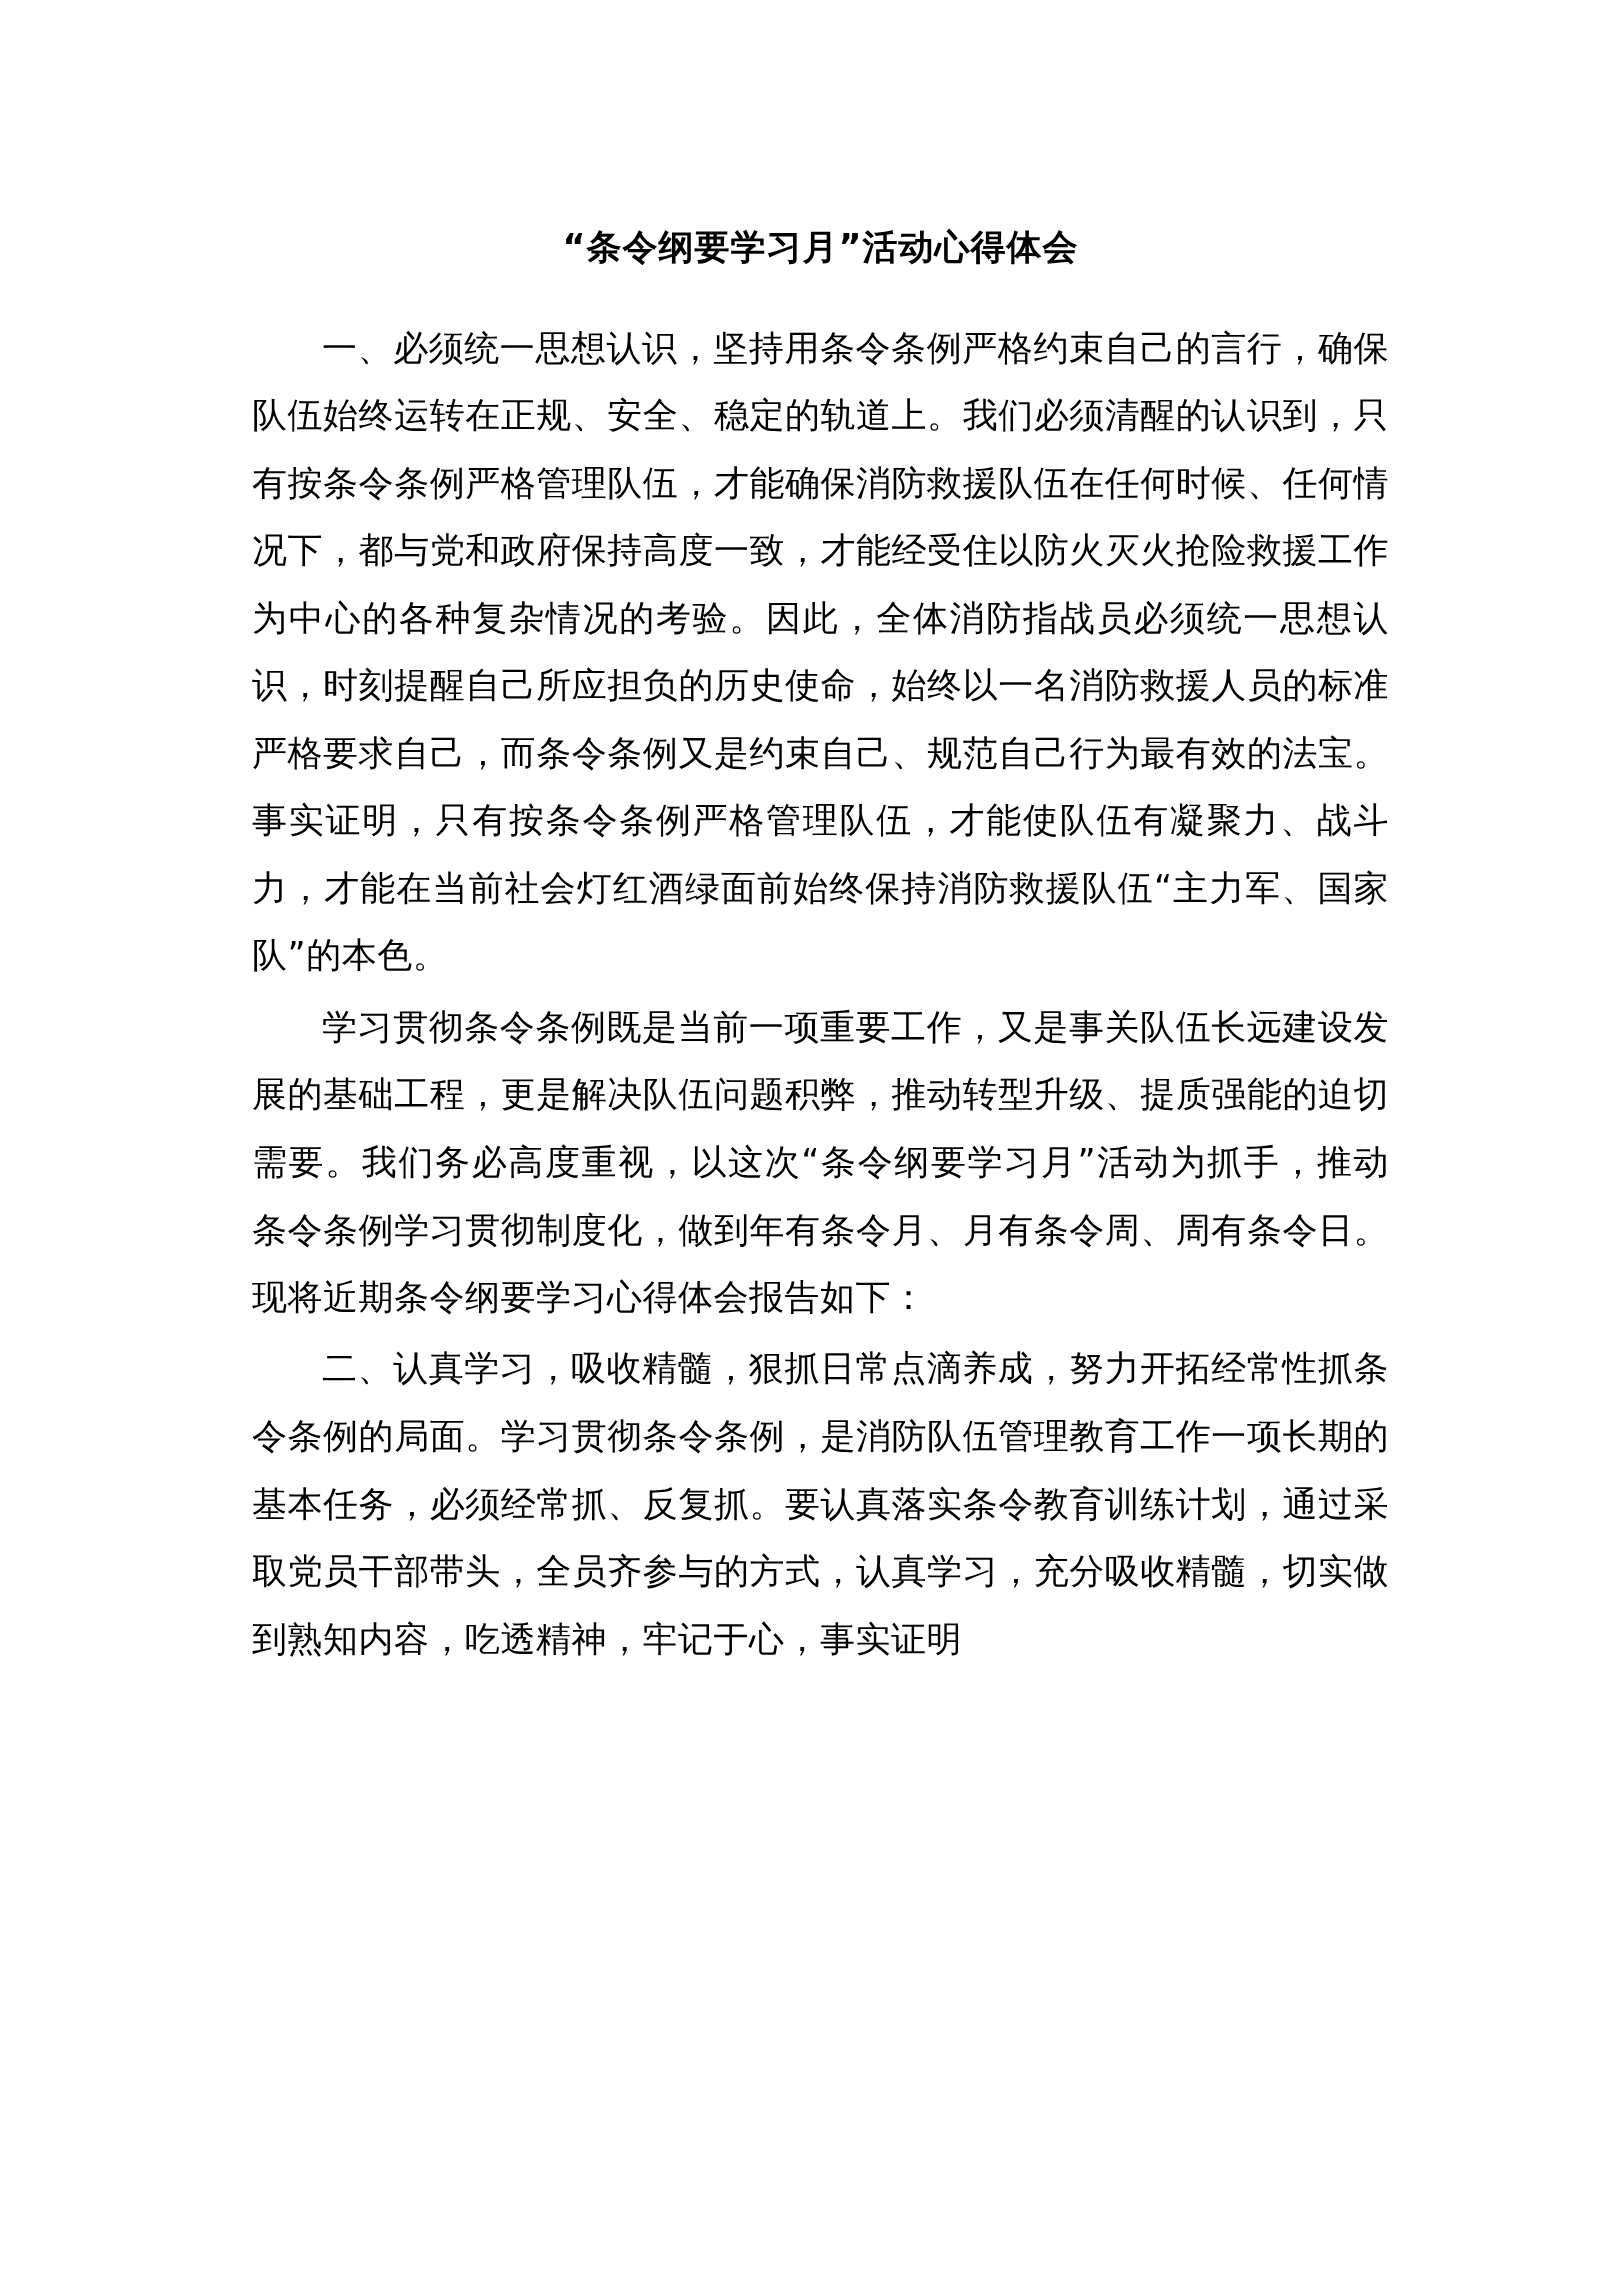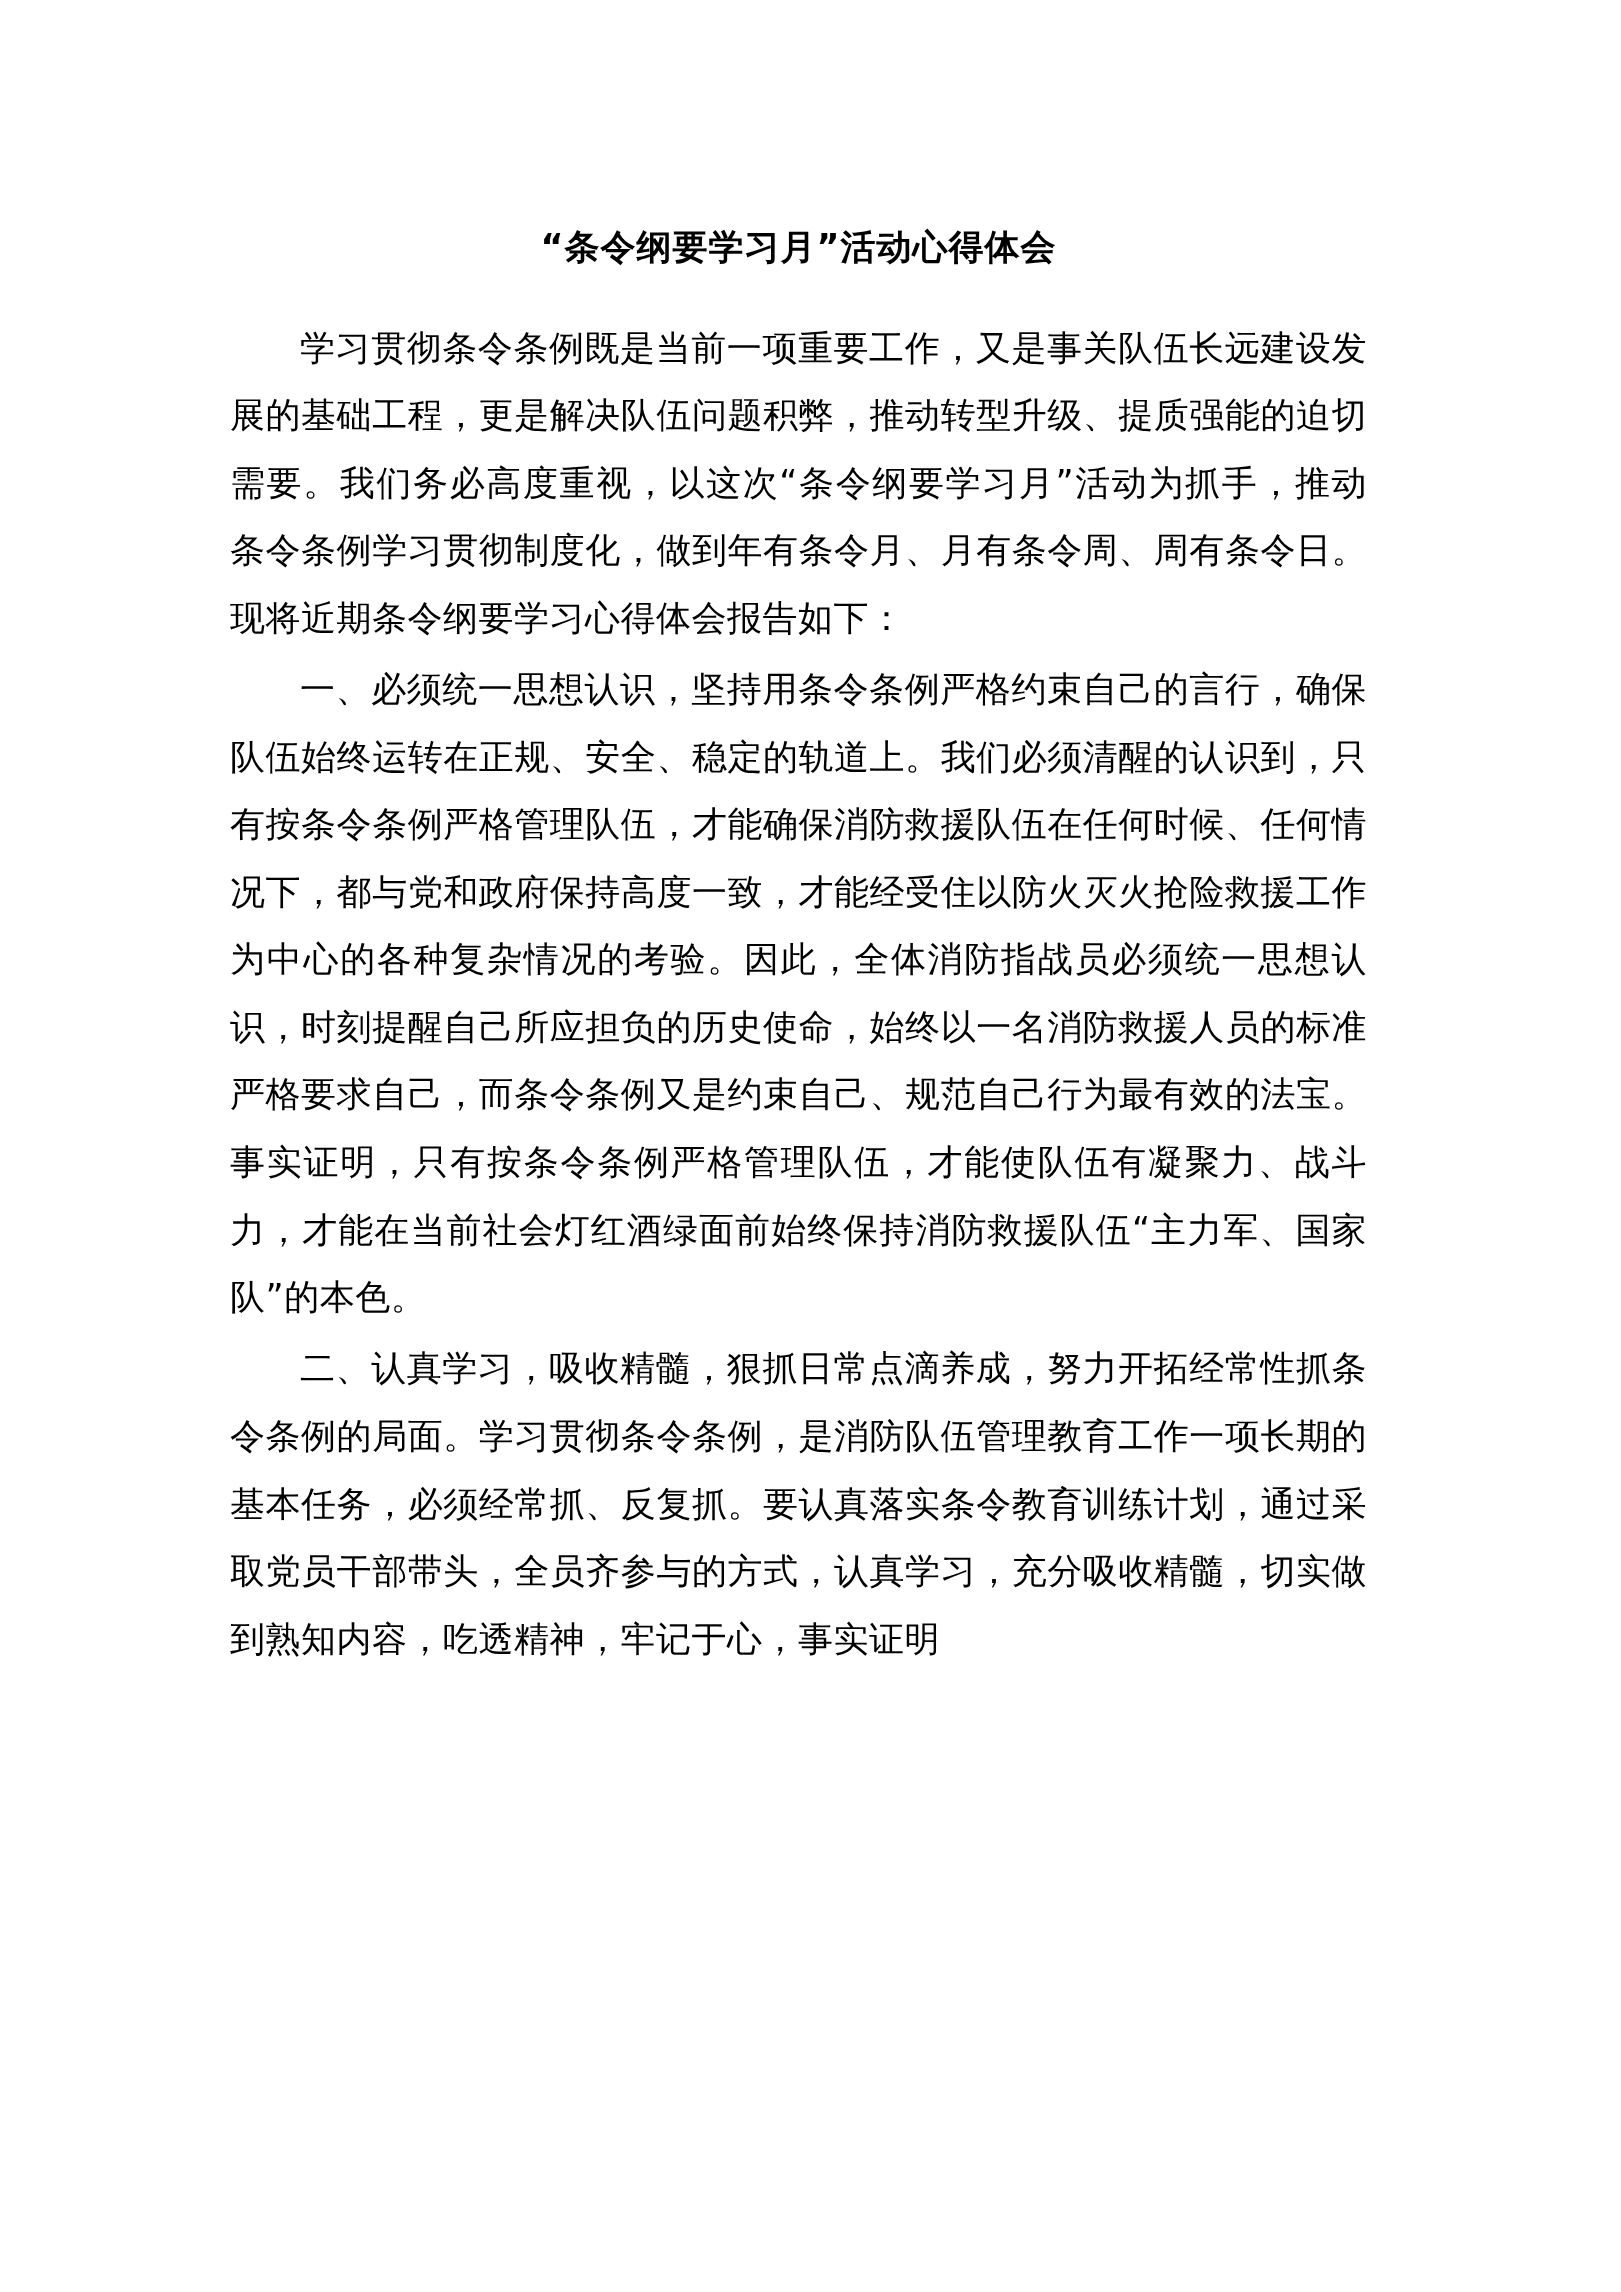--- a/index.html
+++ b/index.html
@@ -12,21 +12,21 @@
     height: 2293px;
     background: #ffffff;
     position: relative;
     box-sizing: border-box;
     font-family: "DejaVu Sans", "Liberation Sans", sans-serif;
     color: #000000;
     overflow: hidden;
   }
   .doc-body {
     position: absolute;
-    left: 230px;
+    left: 252px;
     top: 221px;
     width: 1137px;
   }
   .doc-title {
     font-size: 35px;
     font-weight: bold;
     text-align: center;
     line-height: 1.5;
     letter-spacing: 1px;
     margin: 0 0 41px 0;
@@ -41,18 +41,18 @@
     letter-spacing: 0.5px;
     word-break: break-all;
   }
 </style>
 </head>
 <body>
 
 <div class="page">
   <div class="doc-body">
     <h1 class="doc-title">“条令纲要学习月”活动心得体会</h1>
+    <p class="doc-para">一、必须统一思想认识，坚持用条令条例严格约束自己的言行，确保队伍始终运转在正规、安全、稳定的轨道上。我们必须清醒的认识到，只有按条令条例严格管理队伍，才能确保消防救援队伍在任何时候、任何情况下，都与党和政府保持高度一致，才能经受住以防火灭火抢险救援工作为中心的各种复杂情况的考验。因此，全体消防指战员必须统一思想认识，时刻提醒自己所应担负的历史使命，始终以一名消防救援人员的标准严格要求自己，而条令条例又是约束自己、规范自己行为最有效的法宝。事实证明，只有按条令条例严格管理队伍，才能使队伍有凝聚力、战斗力，才能在当前社会灯红酒绿面前始终保持消防救援队伍“主力军、国家队”的本色。</p>
     <p class="doc-para">学习贯彻条令条例既是当前一项重要工作，又是事关队伍长远建设发展的基础工程，更是解决队伍问题积弊，推动转型升级、提质强能的迫切需要。我们务必高度重视，以这次“条令纲要学习月”活动为抓手，推动条令条例学习贯彻制度化，做到年有条令月、月有条令周、周有条令日。现将近期条令纲要学习心得体会报告如下：</p>
-    <p class="doc-para">一、必须统一思想认识，坚持用条令条例严格约束自己的言行，确保队伍始终运转在正规、安全、稳定的轨道上。我们必须清醒的认识到，只有按条令条例严格管理队伍，才能确保消防救援队伍在任何时候、任何情况下，都与党和政府保持高度一致，才能经受住以防火灭火抢险救援工作为中心的各种复杂情况的考验。因此，全体消防指战员必须统一思想认识，时刻提醒自己所应担负的历史使命，始终以一名消防救援人员的标准严格要求自己，而条令条例又是约束自己、规范自己行为最有效的法宝。事实证明，只有按条令条例严格管理队伍，才能使队伍有凝聚力、战斗力，才能在当前社会灯红酒绿面前始终保持消防救援队伍“主力军、国家队”的本色。</p>
     <p class="doc-para">二、认真学习，吸收精髓，狠抓日常点滴养成，努力开拓经常性抓条令条例的局面。学习贯彻条令条例，是消防队伍管理教育工作一项长期的基本任务，必须经常抓、反复抓。要认真落实条令教育训练计划，通过采取党员干部带头，全员齐参与的方式，认真学习，充分吸收精髓，切实做到熟知内容，吃透精神，牢记于心，事实证明</p>
   </div>
 </div>
 
 
 </body></html>

